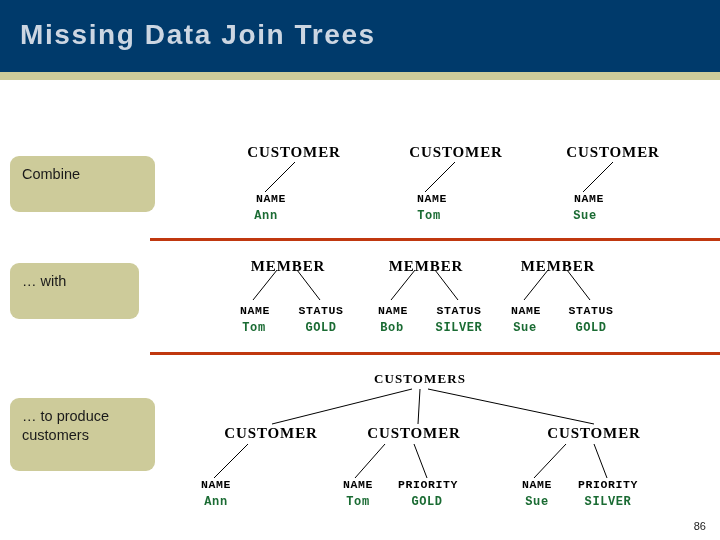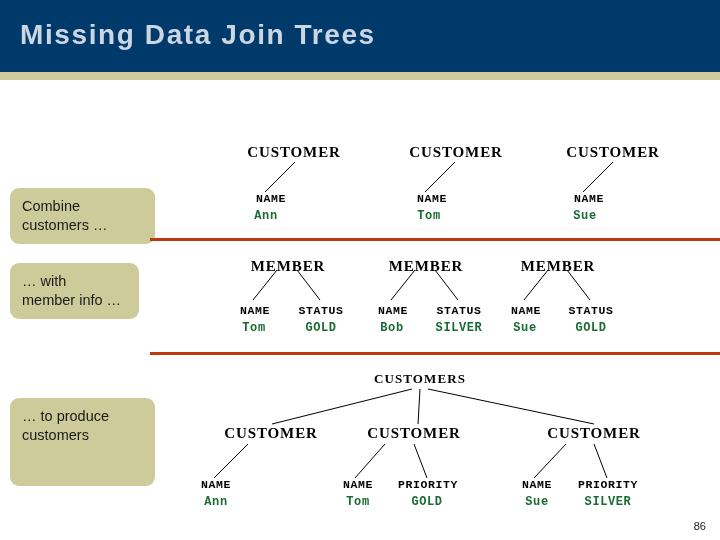--- a/index.html
+++ b/index.html
@@ -119,31 +119,29 @@
     font-family: "Liberation Sans", sans-serif;
   }
 </style>
 </head>
 <body>
 
 <div class="header-band"></div>
 <div class="header-rule"></div>
 <div class="slide-title">Missing Data Join Trees</div>
 
-<div class="callout" style="left:10px; top:156px; width:145px; height:56px;margin-top:32px;">
+<div class="callout" style="left:10px; top:156px; width:145px; height:56px;">
   <div>Combine</div>
-  <div>customers …</div>
 </div>
 
 <div class="callout" style="left:10px; top:263px; width:129px; height:56px;">
   <div>… with</div>
-  <div>member info …</div>
 </div>
 
-<div class="callout" style="left:10px; top:398px; width:145px; height:88px;">
+<div class="callout" style="left:10px; top:398px; width:145px; height:73px;">
   <div>… to produce</div>
   <div>customers</div>
 </div>
 
 <div class="divider" style="left:150px; top:238px; width:570px;"></div>
 <div class="divider" style="left:150px; top:352px; width:570px;"></div>
 
 <svg class="edges" viewBox="0 0 720 540" width="720" height="540">
   <g stroke="#000000" stroke-width="1" fill="none">
 

